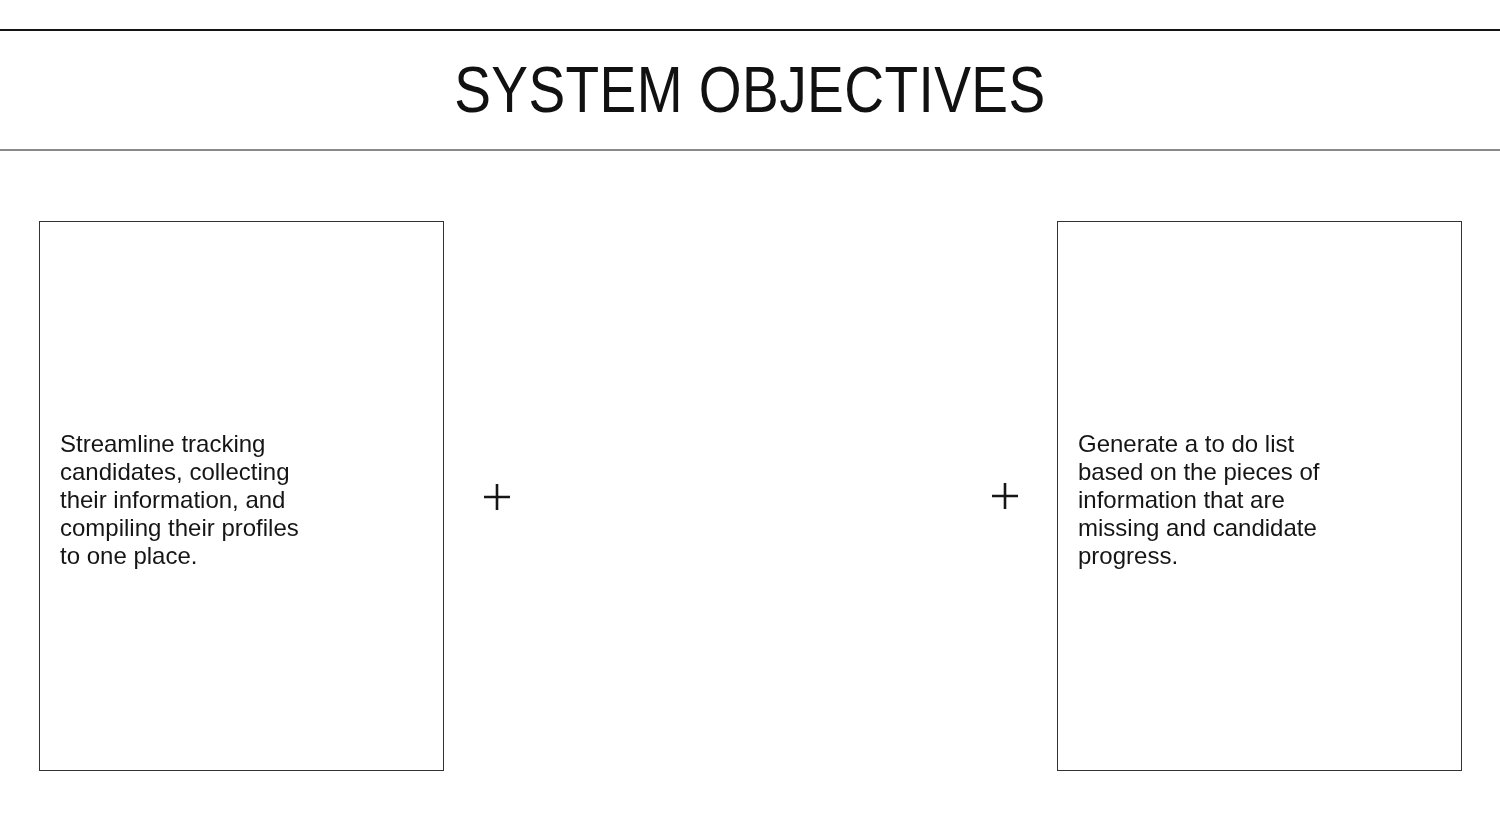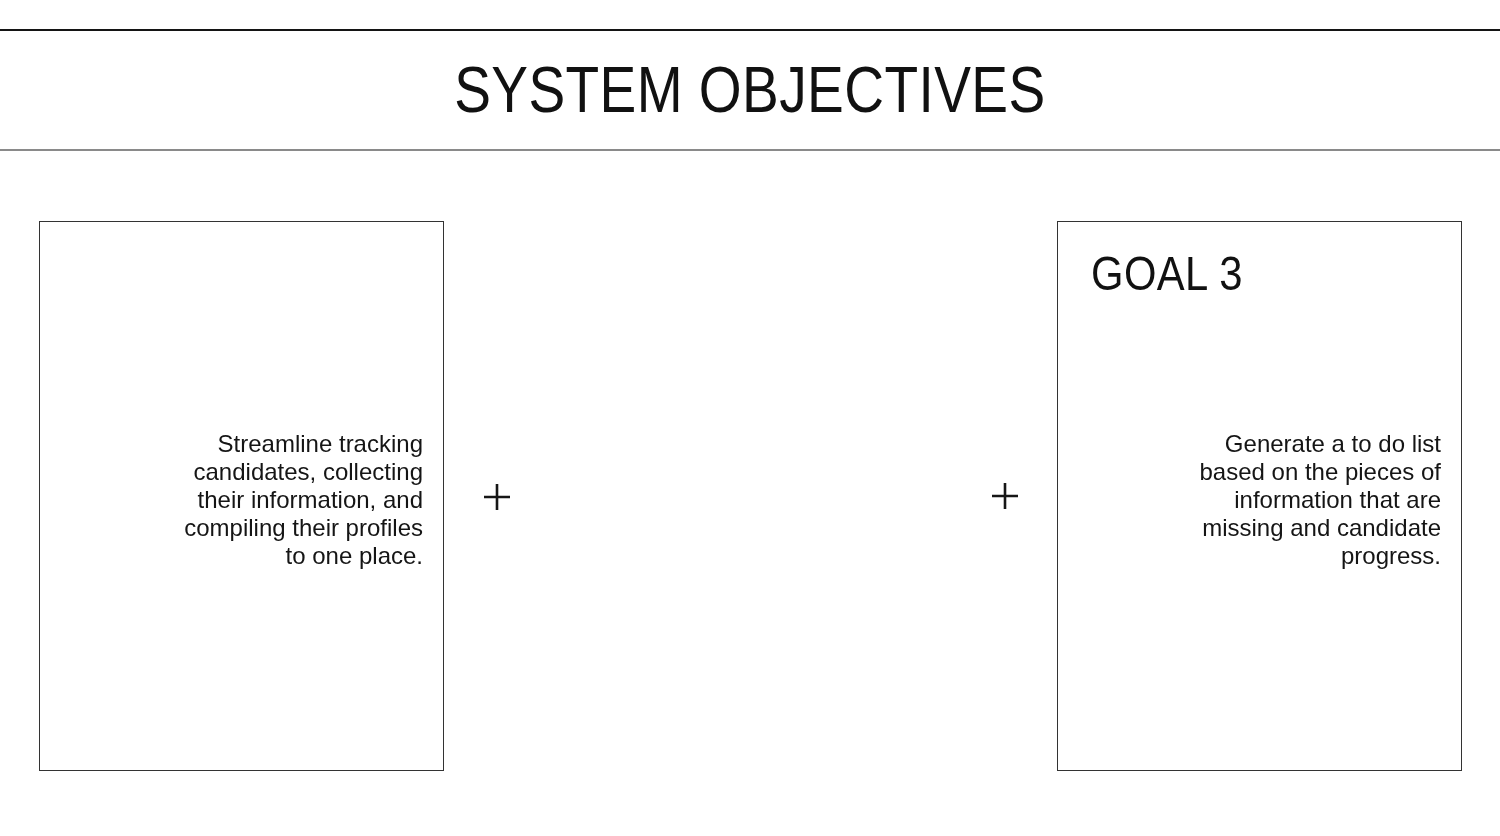--- a/index.html
+++ b/index.html
@@ -78,21 +78,21 @@
 
   .goal-desc {
     position: absolute;
     top: 50.7%;
     left: 20px;
     right: 20px;
     margin: 0;
     transform: translateY(-50%);
     font-size: 24px;
     line-height: 28px;
-    text-align: right;
+    text-align: left;
     white-space: pre-line;
     color: #151515;
   }
 
   .plus-connector {
     position: absolute;
     width: 28px;
     height: 28px;
     display: flex;
     align-items: center;
@@ -130,23 +130,20 @@
   </div>
 
 
   <div class="plus-connector plus-2">
     <svg width="28" height="28" viewBox="0 0 28 28" aria-hidden="true">
       <path d="M14 1 V27 M1 14 H27" stroke="#161616" stroke-width="2.6" fill="none"></path>
     </svg>
   </div>
 
   <section class="goal-box box-3">
-    <h2 class="goal-heading">
-      <span class="heading-text">GOAL 3</span>
-    </h2>
     <p class="goal-desc">Generate a to do list
 based on the pieces of
 information that are
 missing and candidate
 progress.</p>
   </section>
 
 </div>
 
 </body></html>

